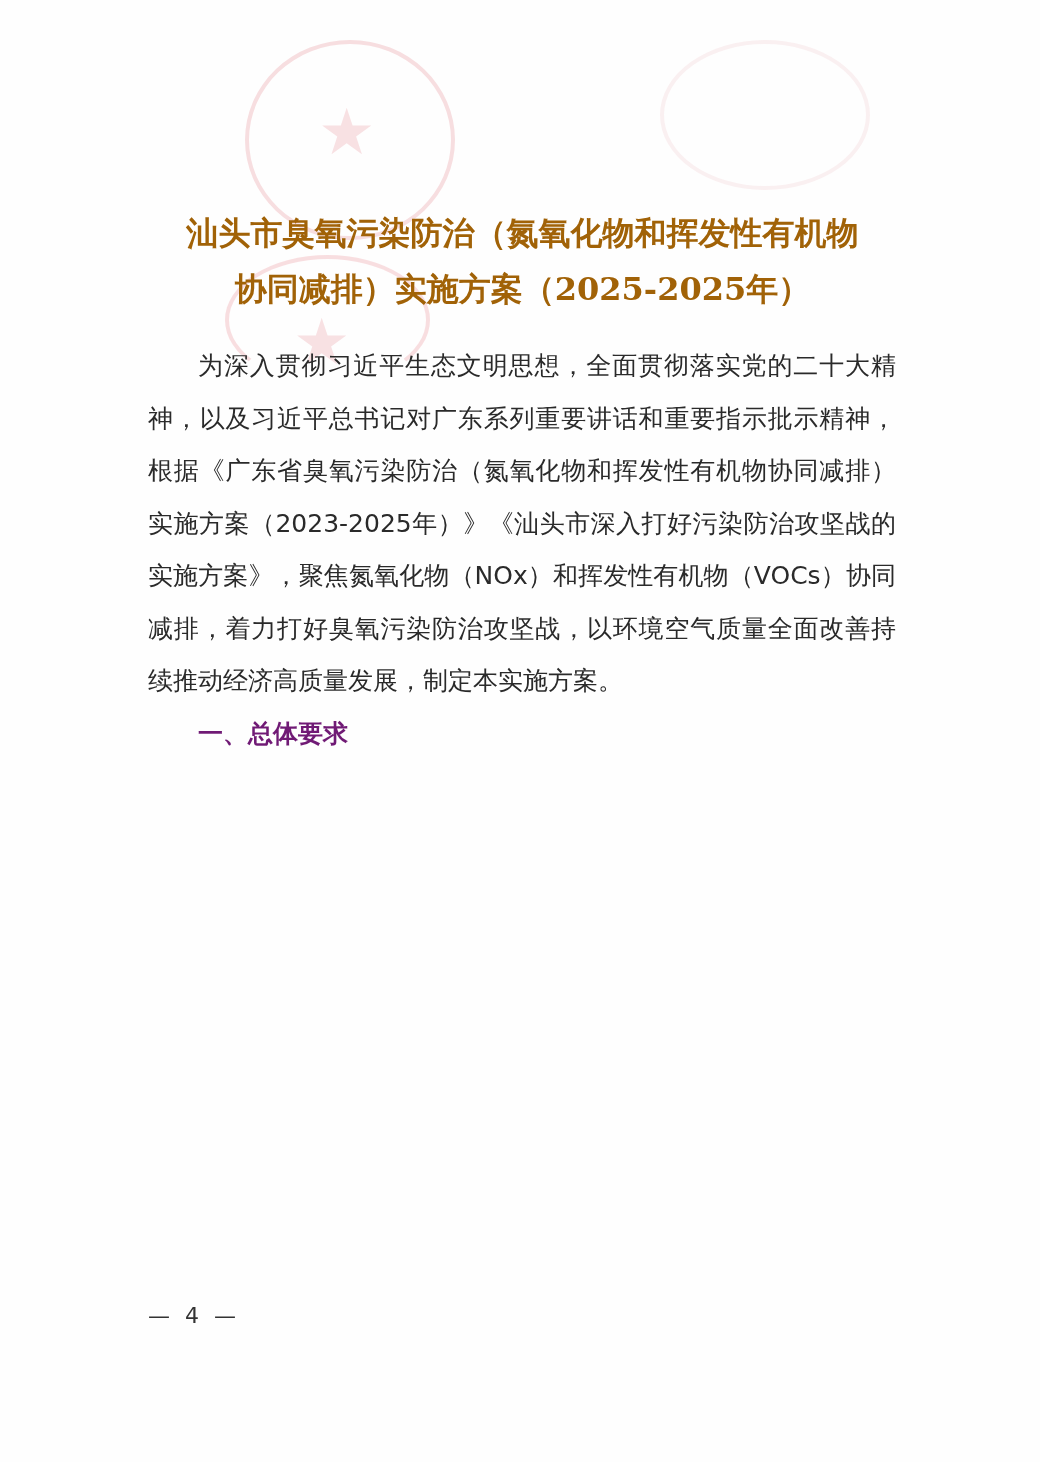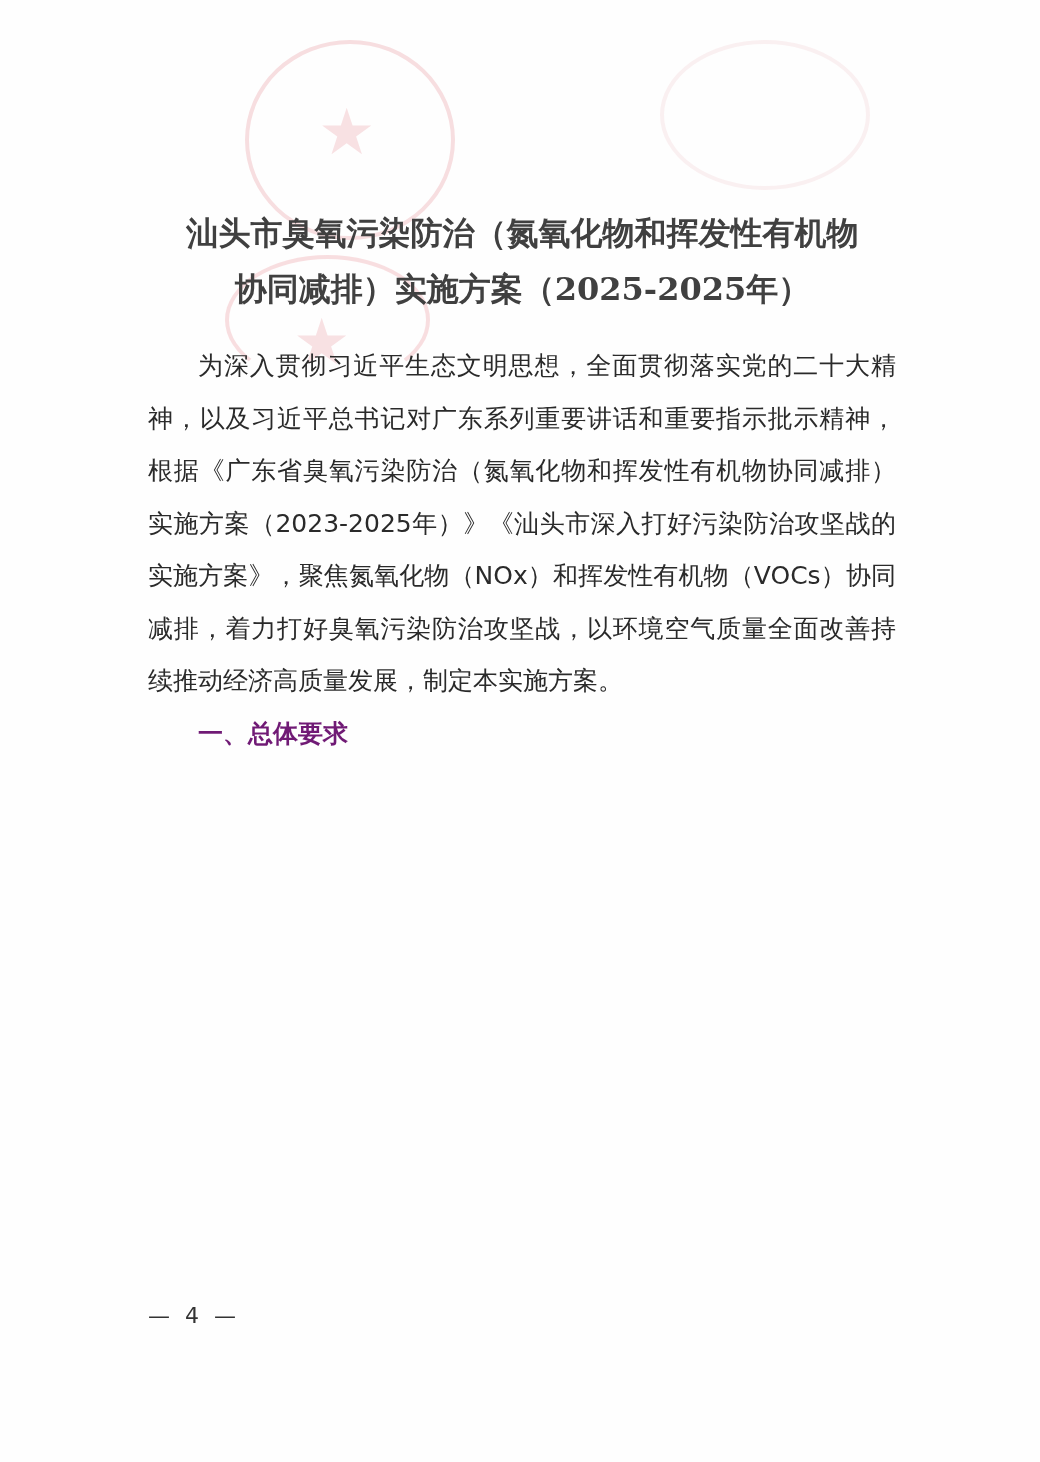--- a/index.html
+++ b/index.html
@@ -41,21 +41,21 @@
     .title {
       position: absolute;
       left: 150px;
       top: 184px;
       width: 745px;
       text-align: center;
       font-family: "DejaVu Serif", serif;
       font-weight: bold;
       font-size: 32px;
       line-height: 56px;
-      color: #404040;
+      color: #a16207;
       letter-spacing: 0px;
     }
     .title .line { display: block; white-space: nowrap; }
 
     .body-text {
       position: absolute;
       left: 148px;
       top: 340px;
       width: 748px;
       font-family: "DejaVu Sans", sans-serif;

